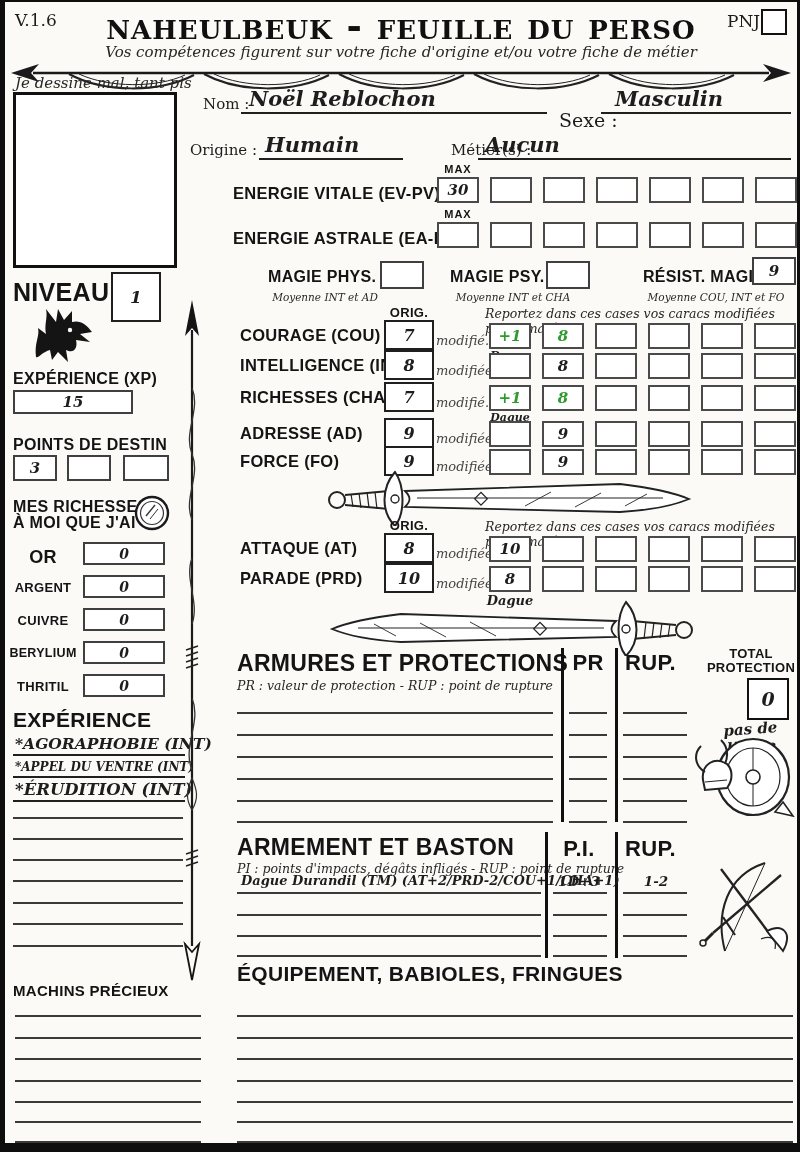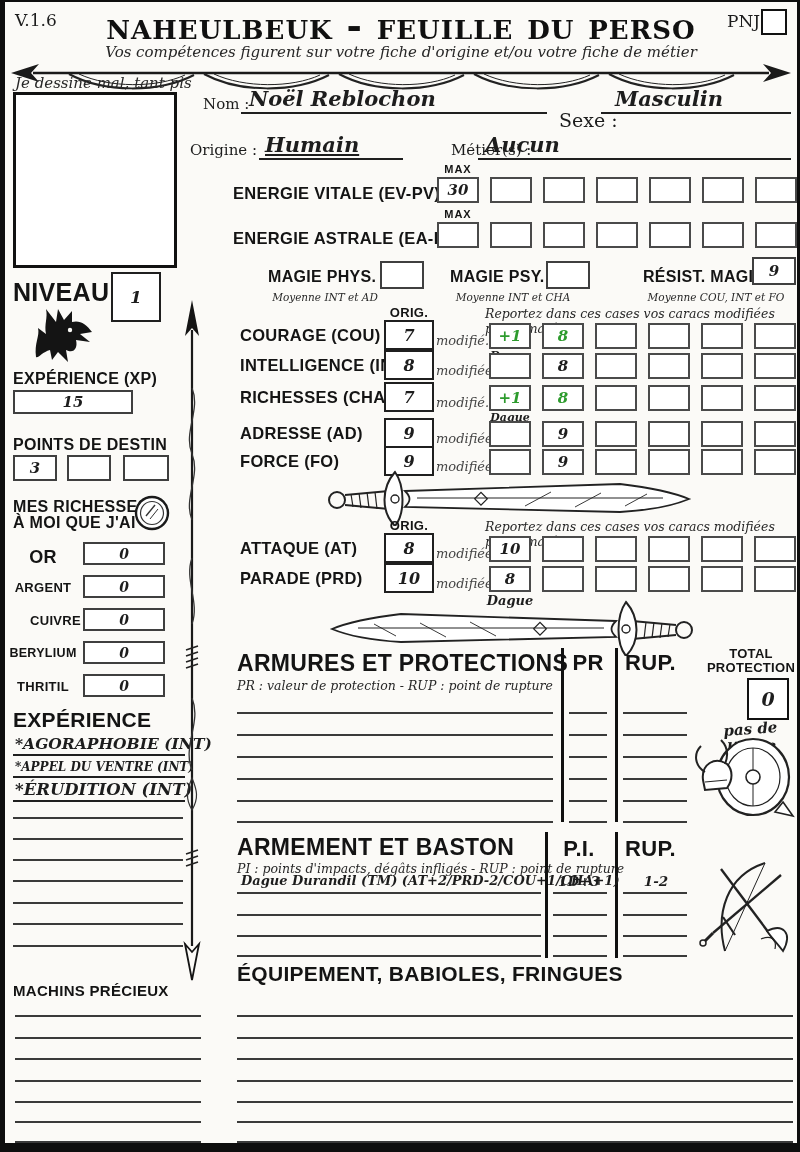--- a/index.html
+++ b/index.html
@@ -91,21 +91,21 @@
   </svg>
 
   <div class="abs h ctr" style="left:0;top:545px;width:76px;font-size:18px;">OR</div>
   <div class="abs bx" style="left:78px;top:540px;width:82px;height:23px;">
     <span class="hw" style="font-size:14px;">0</span>
   </div>
   <div class="abs h ctr" style="left:0;top:578px;width:76px;font-size:13px;">ARGENT</div>
   <div class="abs bx" style="left:78px;top:573px;width:82px;height:23px;">
     <span class="hw" style="font-size:14px;">0</span>
   </div>
-  <div class="abs h ctr" style="left:0;top:611px;width:76px;font-size:13px;text-align:right;">CUIVRE</div>
+  <div class="abs h ctr" style="left:0;top:611px;width:76px;font-size:13px;">CUIVRE</div>
   <div class="abs bx" style="left:78px;top:606px;width:82px;height:23px;">
     <span class="hw" style="font-size:14px;">0</span>
   </div>
   <div class="abs h ctr" style="left:0;top:644px;width:76px;font-size:12.5px;">BERYLIUM</div>
   <div class="abs bx" style="left:78px;top:639px;width:82px;height:23px;">
     <span class="hw" style="font-size:14px;">0</span>
   </div>
   <div class="abs h ctr" style="left:0;top:677px;width:76px;font-size:13px;">THRITIL</div>
   <div class="abs bx" style="left:78px;top:672px;width:82px;height:23px;">
     <span class="hw" style="font-size:14px;">0</span>
@@ -153,21 +153,21 @@
   </svg>
 
   <div class="abs cal" style="left:198px;top:93px;font-size:15px;">Nom :</div>
   <div class="abs hw" style="left:244px;top:84px;font-size:21px;">Noël Reblochon</div>
   <div class="abs wl" style="left:236px;top:108px;width:306px;height:2px;"></div>
   <div class="abs cal" style="left:554px;top:107px;font-size:19px;">Sexe :</div>
   <div class="abs hw" style="left:610px;top:84px;font-size:21px;">Masculin</div>
   <div class="abs wl" style="left:596px;top:108px;width:190px;height:2px;"></div>
 
   <div class="abs cal" style="left:185px;top:139px;font-size:15px;">Origine :</div>
-  <div class="abs hw" style="left:260px;top:130px;font-size:21px;text-decoration:underline;">Humain</div>
+  <div class="abs hw" style="left:260px;top:130px;font-size:21px;">Humain</div>
   <div class="abs wl" style="left:254px;top:154px;width:144px;height:2px;"></div>
   <div class="abs cal" style="left:406px;top:139px;font-size:15px;margin-left:40px;">Métier(s) :</div>
   <div class="abs hw" style="left:480px;top:130px;font-size:21px;">Aucun</div>
   <div class="abs wl" style="left:473px;top:154px;width:313px;height:2px;"></div>
 
   <div class="abs h" style="left:228px;top:182px;font-size:16.5px;">ENERGIE VITALE (EV-PV)</div>
   <div class="abs h ctr" style="left:432px;top:161px;width:42px;font-size:11px;letter-spacing:1px;">MAX</div>
   <div class="abs cellrow" style="left:432px;top:175px;align-items:center;">
     <div class="cell">
         <span class="hw" style="font-size:15px;">30</span>

